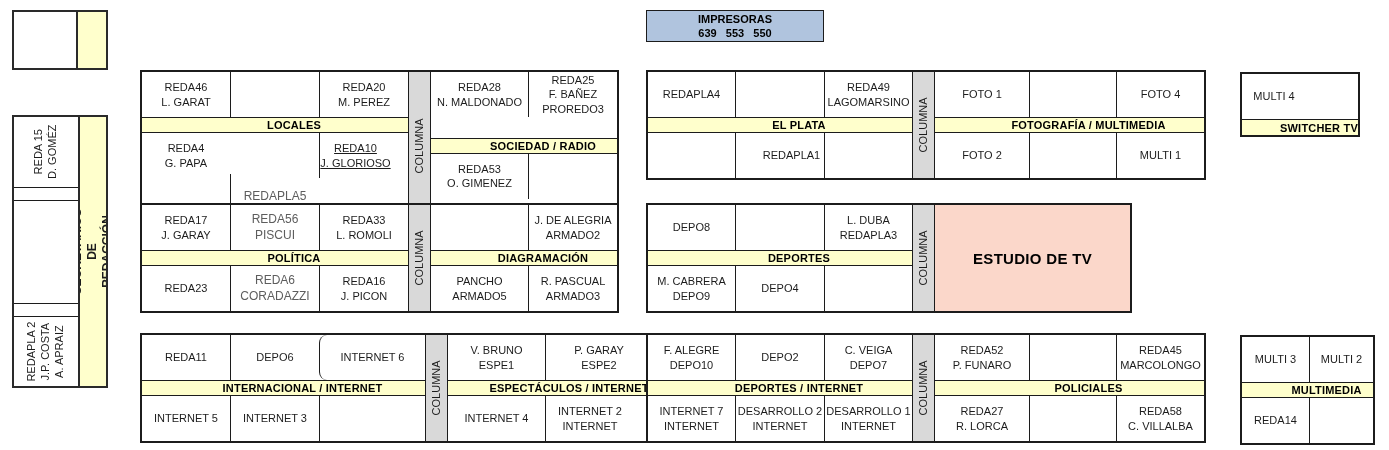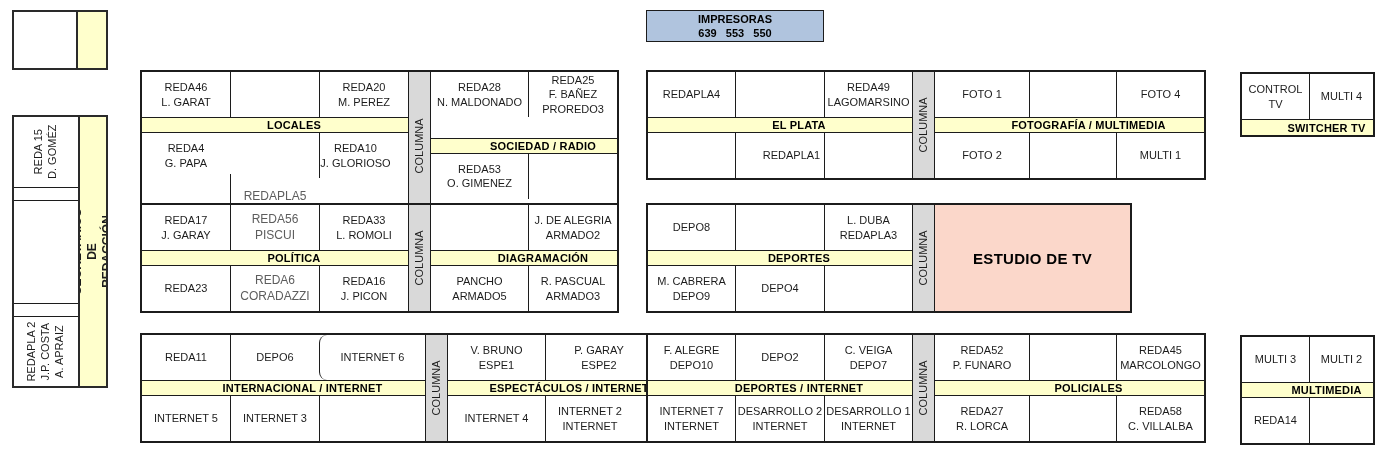--- a/index.html
+++ b/index.html
@@ -90,21 +90,21 @@
 L. GARAT</div>
           <div class="desk" style="width: 89px;"></div>
           <div class="desk" style="width: 89px;">REDA20
 M. PEREZ</div>
         </div>
         <div class="sec-header">LOCALES</div>
         <div class="sec-row">
           <div class="desk" style="width: 88px;">REDA4
 G. PAPA</div>
           <div class="desk muted" style="width: 89px; margin-top: 41px;">REDAPLA5</div>
-          <div class="desk" style="width: 72px;">REDA10
+          <div class="desk" style="width: 72px; text-decoration: underline;">REDA10
 J. GLORIOSO</div>
         </div>
       </div>
     <div class="columna">
       <span class="vtext">COLUMNA</span>
     </div>
     <div class="sect">
         <div class="sec-row">
           <div class="desk" style="width: 97px;">REDA28
 N. MALDONADO</div>
@@ -150,21 +150,20 @@
           <div class="desk" style="width: 94px;">FOTO 2</div>
           <div class="desk" style="width: 87px;"></div>
           <div class="desk" style="width: 88px;">MULTI 1</div>
         </div>
       </div>
   </div>
 
   <div class="group" style="left:1240px; top:72px">
     <div class="sect">
         <div class="sec-row">
-          <div class="desk" style="width: 67px;">CONTROL TV</div>
           <div class="desk" style="width: 64px;">MULTI 4</div>
         </div>
         <div class="sec-header">SWITCHER TV</div>
       </div>
   </div>
 
   <div class="group" style="left:140px; top:203px">
     <div class="sect">
         <div class="sec-row">
           <div class="desk" style="width: 88px;">REDA17

